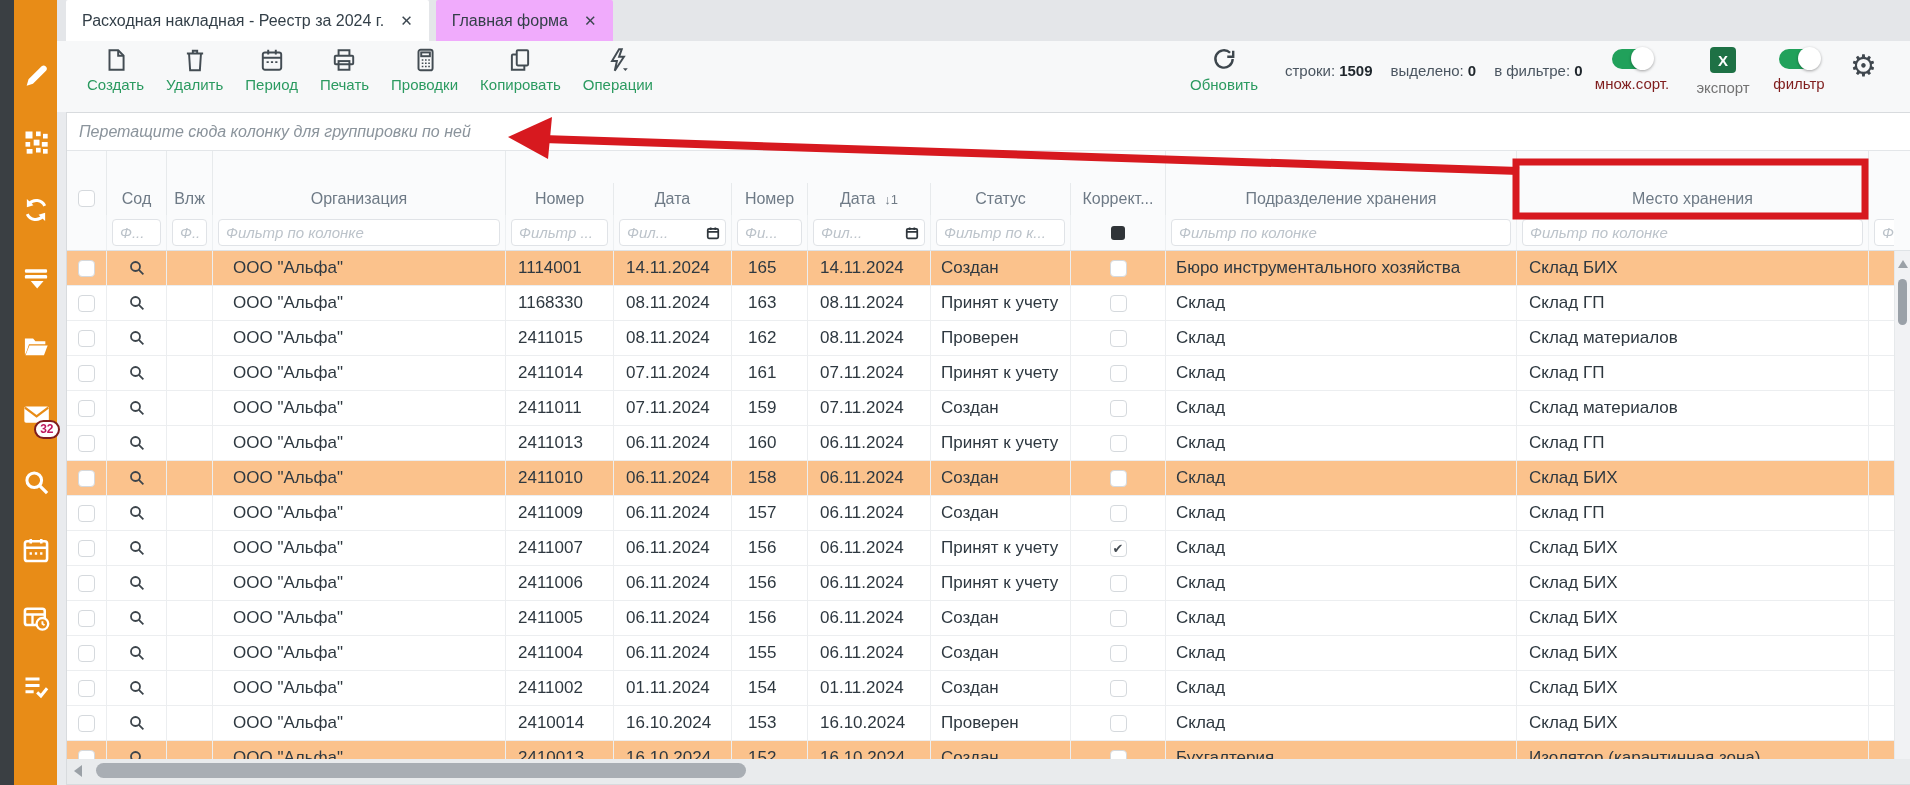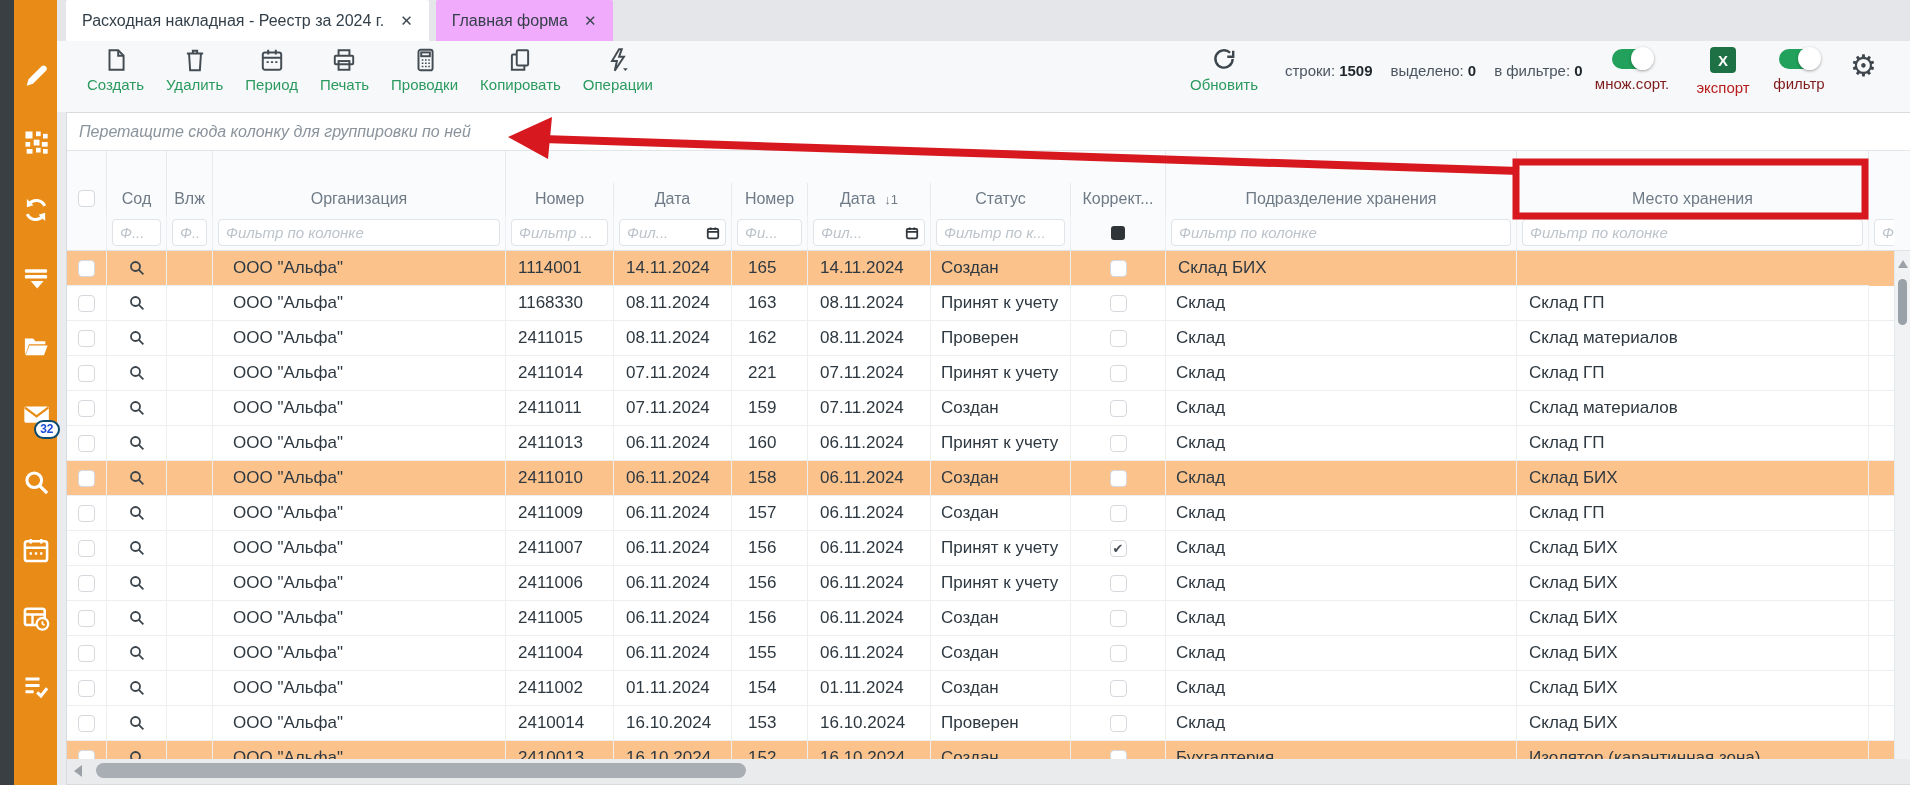--- a/index.html
+++ b/index.html
@@ -6,43 +6,43 @@
   * { margin:0; padding:0; box-sizing:border-box; }
   html,body { width:1910px; height:785px; overflow:hidden; }
   body { font-family:"Liberation Sans","DejaVu Sans",sans-serif; background:#e9ebee; position:relative; color:#2e3840; }
 
   
   .dark-strip { position:absolute; left:0; top:0; width:14px; height:785px; background:#3a3f43; z-index:5; }
   .sidebar { position:absolute; left:14px; top:0; width:43px; height:785px; background:#e88c17; z-index:5;
              display:flex; flex-direction:column; align-items:center; padding-top:60px; gap:40px; }
   .sb-ic { width:28px; height:28px; position:relative; cursor:pointer; flex:0 0 auto; }
   .sb-ic svg { display:block; }
-  .mail-badge { position:absolute; right:-10px; bottom:-11px; background:#fff; border:2px solid #0c4a6e;
-                color:#1d4ed8; font-size:12px; font-weight:bold; border-radius:10px; padding:1px 4px; line-height:13px; }
+  .mail-badge { position:absolute; right:-10px; bottom:-11px; background:#fff; border:2px solid #7f1d1d;
+                color:#be185d; font-size:12px; font-weight:bold; border-radius:10px; padding:1px 4px; line-height:13px; }
 
   
   .main { position:absolute; left:57px; top:0; right:0; bottom:0; background:#e9ebee; }
 
   .tabbar { height:41px; background:#e4e6e9; display:flex; align-items:stretch; padding-left:9px; }
   .tab { display:flex; align-items:center; gap:16px; padding:0 16px; font-size:16px; color:#333f48; cursor:pointer; border-radius:2px 2px 0 0; }
   .tab.active { background:#ffffff; }
   .tab.inactive { background:#f0abfc; margin-left:7px; }
   .tab .x { font-weight:bold; font-size:15px; color:#3c4750; cursor:pointer; }
 
   .toolbar { height:71px; background:#f7f8f9; position:relative; }
   .tb-left { position:absolute; left:30px; top:6px; display:flex; gap:22px; }
   .tbtn { display:flex; flex-direction:column; align-items:center; gap:3px; cursor:pointer; background:none; border:none; font-family:inherit; }
   .tbtn svg { display:block; }
   .tbtn .lbl { font-size:15px; color:#2b9a60; white-space:nowrap; }
   .refresh { position:absolute; left:1105px; top:6px; width:72px;margin-left:26px; }
   .stats { position:absolute; left:1228px; top:21px; display:flex; gap:18px; font-size:15px; color:#4a5560; white-space:nowrap; }
   .stats b { color:#1f262c; margin-left:4px; }
   .ctl { position:absolute; display:flex; flex-direction:column; align-items:center; gap:6px; cursor:pointer; }
   .ctl .lbl { font-size:15px; color:#7f1d1d; white-space:nowrap; }
-  .ctl .lbl.green { color:#b91c1c; }
+  .ctl .lbl.green { color:#737373; }
   .toggle { width:40px; height:20px; border-radius:11px; background:#21a15b; position:relative; }
   .toggle .knob { position:absolute; right:-2px; top:-2px; width:23px; height:23px; border-radius:50%; background:#fff;
                   box-shadow:0 1px 3px rgba(0,0,0,.35); }
   .xbox { width:26px; height:26px; background:#1e7145; border-radius:4px; color:#fff; font-weight:bold; font-size:15px;
           display:flex; align-items:center; justify-content:center; }
   .gear { position:absolute; left:1793px; top:8px; font-size:30px; color:#3f474e; line-height:34px; cursor:pointer; }
 
   
   .panel { position:absolute; left:9px; right:0; top:112px; bottom:0; background:#fff; border:1px solid #d8dbde; border-right:none; }
   .grouphint { height:38px; border-bottom:1px solid #e3e6e9; display:flex; align-items:center; padding-left:12px;
@@ -382,20 +382,21 @@
     <div class="td"></div>
     <div class="td pl20">ООО "Альфа"</div>
     <div class="td pl12">1114001</div>
     <div class="td pl12">14.11.2024</div>
     <div class="td pl16">165</div>
     <div class="td pl12">14.11.2024</div>
     <div class="td pl10">Создан</div>
     <div class="td c">
               <span class="cbx kchk"></span>
             </div>
+    <div class="td pl10">Бюро инструментального хозяйства</div>
     <div class="td pl12">Склад БИХ</div>
     <div class="td" style="border-right:none;"></div>
   </div>
 
   <div class="trow">
     <div class="td c">
               <span class="cbx"></span>
             </div>
     <div class="td c">
               <svg class="mag" width="18" height="18" viewBox="0 0 24 24" fill="none" stroke="#3c444b" stroke-width="2.4">
@@ -450,21 +451,21 @@
     <div class="td c">
               <svg class="mag" width="18" height="18" viewBox="0 0 24 24" fill="none" stroke="#3c444b" stroke-width="2.4">
                 <circle cx="10" cy="10" r="6"></circle>
                 <path d="M14.5 14.5l6 6"></path>
               </svg>
             </div>
     <div class="td"></div>
     <div class="td pl20">ООО "Альфа"</div>
     <div class="td pl12">2411014</div>
     <div class="td pl12">07.11.2024</div>
-    <div class="td pl16">221</div>
+    <div class="td pl16">161</div>
     <div class="td pl12">07.11.2024</div>
     <div class="td pl10">Принят к учету</div>
     <div class="td c">
               <span class="cbx kchk"></span>
             </div>
     <div class="td pl10">Склад</div>
     <div class="td pl12">Склад ГП</div>
     <div class="td" style="border-right:none;"></div>
   </div>
 

